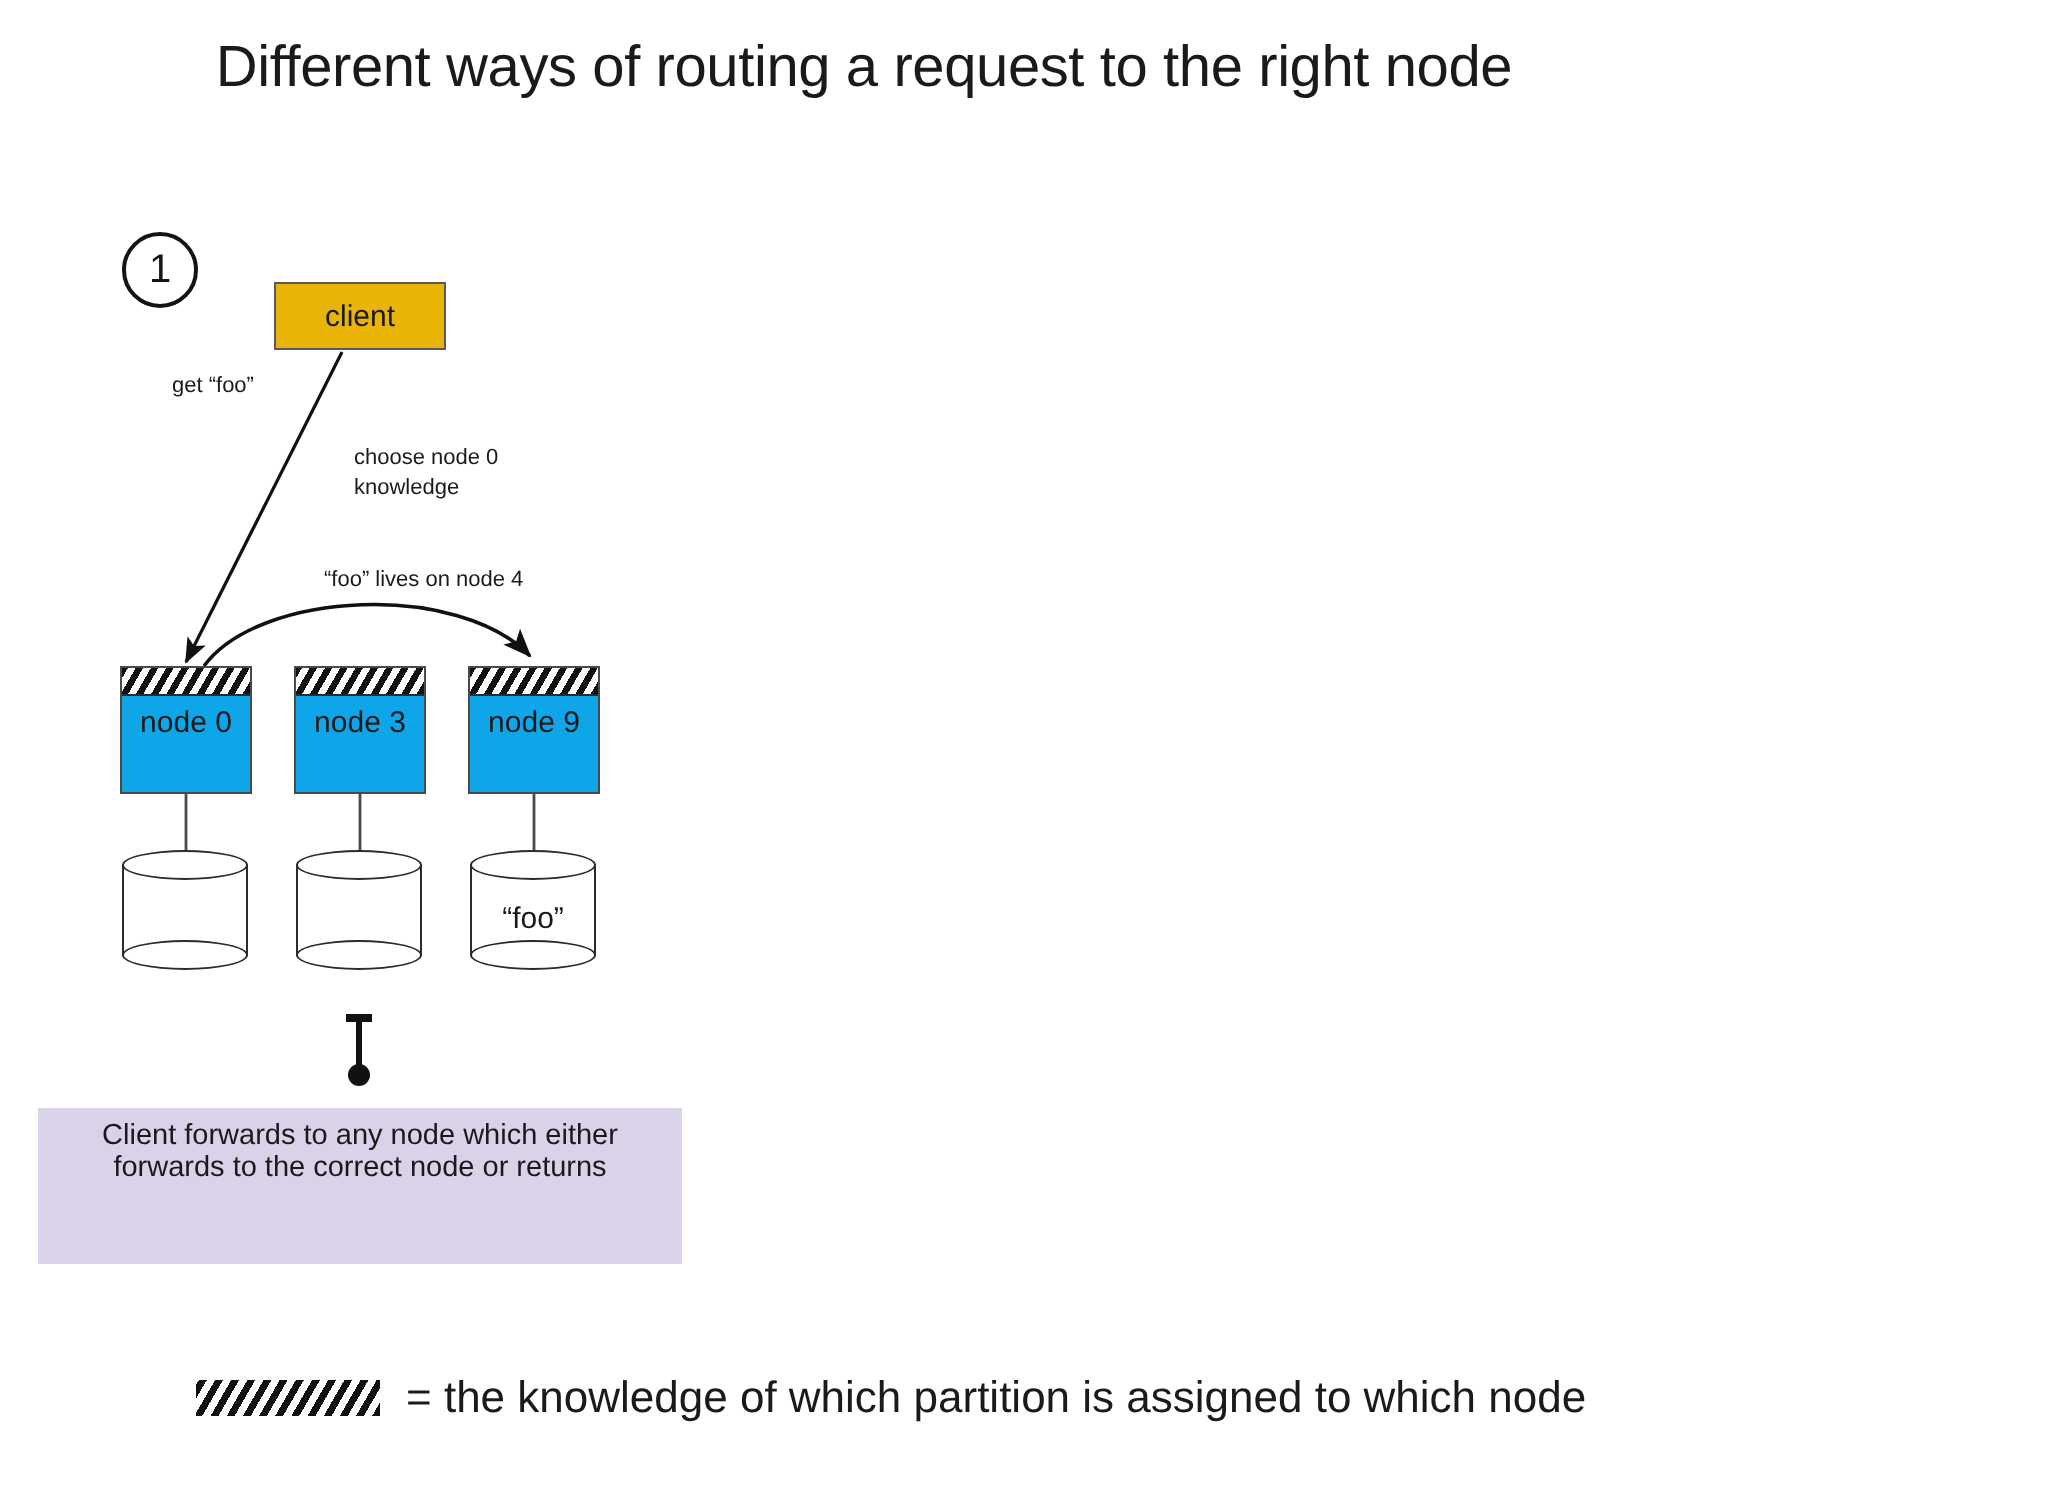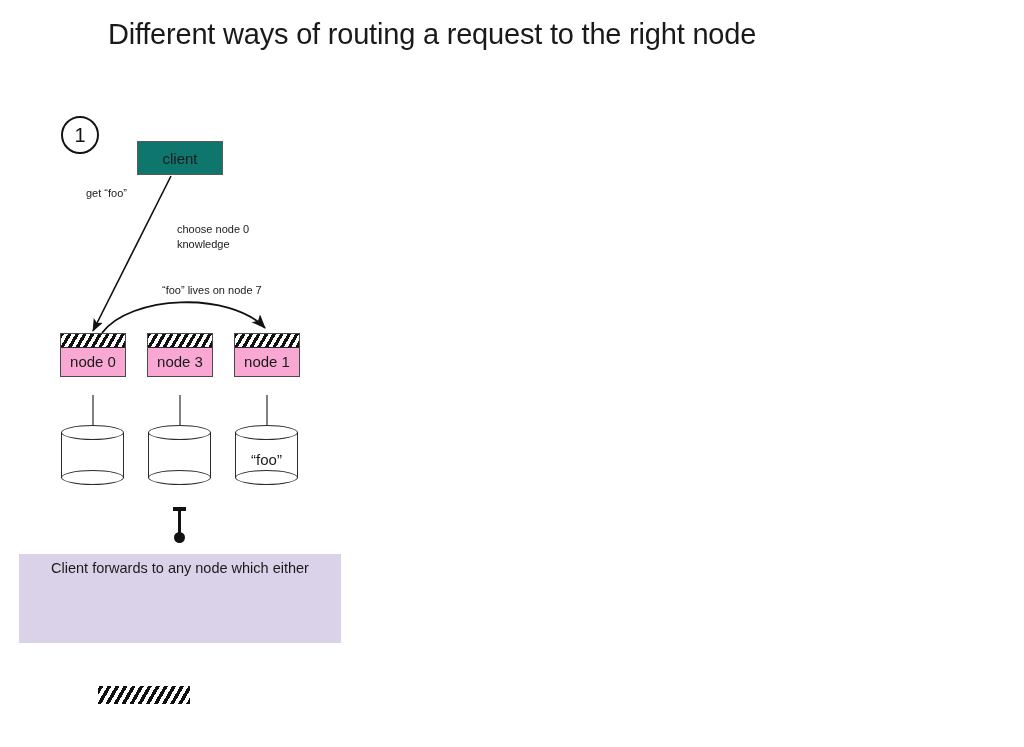--- a/index.html
+++ b/index.html
@@ -50,21 +50,21 @@
 
   
   .client-box {
     position: absolute;
     left: 137px;
     top: 141px;
     width: 86px;
     height: 34px;
     border: 1.6px solid #5a5a5a;
     box-sizing: border-box;
-    background: #0f766e;
+    background: #eab308;
     display: flex;
     align-items: center;
     justify-content: center;
     font-size: 15px;
     color: #1a1a1a;
   }
 
   
   .lbl {
     position: absolute;
@@ -84,24 +84,24 @@
     top: 0;
     width: 1024px;
     height: 747px;
     pointer-events: none;
   }
 
   
   .node-box {
     position: absolute;
     width: 66px;
-    height: 44px;
+    height: 64px;
     border: 1.6px solid #4a4a4a;
     box-sizing: border-box;
-    background: #f9a8d4;
+    background: #0ea5e9;
   }
   .node-box .hatch {
     position: absolute;
     left: 0; top: 0; right: 0;
     height: 13px;
     background-image: repeating-linear-gradient(
         -60deg,
         #111111 0px, #111111 3.2px,
         #ffffff 3.2px, #ffffff 6.6px);
     border-bottom: 1.4px solid #2a2a2a;
@@ -187,21 +187,21 @@
     border-radius: 50%;
     background: #111111;
   }
 
   
   .callout {
     position: absolute;
     left: 19px;
     top: 554px;
     width: 322px;
-    height: 89px;
+    height: 78px;
     background: #d9d2e9;
     box-sizing: border-box;
     display: flex;
     flex-direction: column;
     justify-content: flex-start;
     padding: 6px 0;
   }
   .callout .line {
     text-align: center;
     font-size: 14.5px;
@@ -246,21 +246,21 @@
   <span>client</span>
 </div>
 
 <div class="lbl lbl-get-foo">get “foo”</div>
 
 <div class="lbl lbl-choose">
   <div>choose node 0</div>
   <div>knowledge</div>
 </div>
 
-<div class="lbl lbl-foolives">“foo” lives on node 7</div>
+<div class="lbl lbl-foolives">“foo” lives on node 4</div>
 
 <svg class="canvas" viewBox="0 0 1024 747">
   <defs>
     <marker id="arrowhead" markerWidth="9" markerHeight="9" refX="7.4" refY="3.2" orient="auto" markerUnits="strokeWidth">
       <path d="M0,0 L8,3.2 L0,6.4 L1.8,3.2 z" fill="#111111"></path>
     </marker>
   </defs>
 
   <path d="M171,176 L93,331" stroke="#111111" stroke-width="1.6" fill="none" marker-end="url(#arrowhead)"></path>
 
@@ -276,21 +276,21 @@
   <div class="node-label">node 0</div>
 </div>
 
 <div class="node-box node-1">
   <div class="hatch"></div>
   <div class="node-label">node 3</div>
 </div>
 
 <div class="node-box node-2">
   <div class="hatch"></div>
-  <div class="node-label">node 1</div>
+  <div class="node-label">node 9</div>
 </div>
 
 <div class="cylinder cyl-0">
   <div class="body"></div>
   <div class="bottom-ellipse"></div>
   <div class="top-ellipse"></div>
   <div class="cyl-label"></div>
 </div>
 
 <div class="cylinder cyl-1">
@@ -308,17 +308,19 @@
 </div>
 
 <div class="text-cursor">
   <div class="cap-top"></div>
   <div class="stem"></div>
   <div class="dot"></div>
 </div>
 
 <div class="callout">
   <div class="line">Client forwards to any node which either</div>
+  <div class="line">forwards to the correct node or returns</div>
 </div>
 
 <div class="legend">
   <div class="legend-hatch"></div>
+  <div class="legend-text">= the knowledge of which partition is assigned to which node</div>
 </div>
 
 </body></html>

